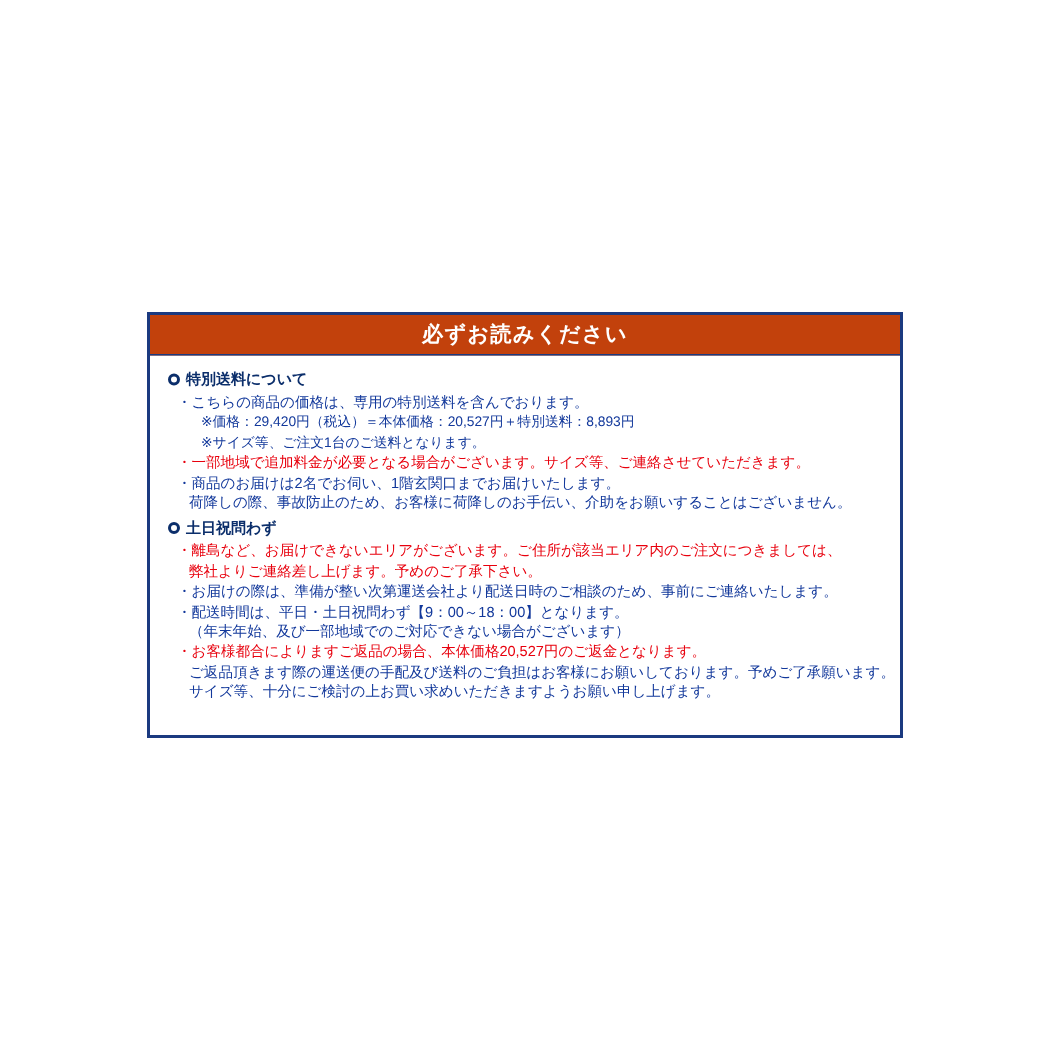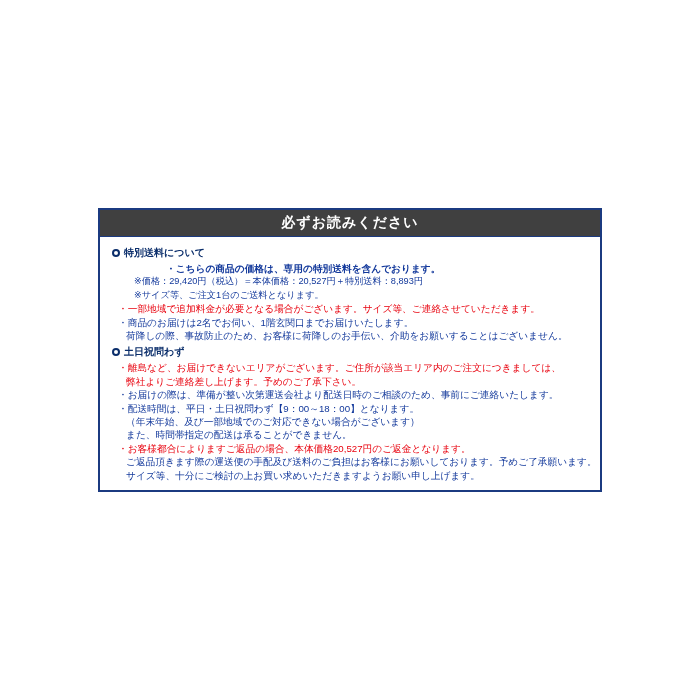--- a/index.html
+++ b/index.html
@@ -23,21 +23,21 @@
     position: absolute;
     left: 98px;
     top: 208px;
     width: 504px;
     height: 284px;
     background: #ffffff;
     border: 2px solid #1b3a80;
     box-sizing: border-box;
   }
   .notice-header {
-    background: #404040;
+    background: #c2410c;
     height: 26px;
     display: flex;
     align-items: center;
     justify-content: center;
     border-bottom: 1px solid #1b3a80;
   }
   .notice-header-text {
     color: #ffffff;
     font-weight: bold;
     font-size: 14px;
@@ -75,21 +75,21 @@
   .line {
     font-size: 9.7px;
     line-height: 13.4px;
     white-space: nowrap;
     color: #0b2e6b;
   }
   .line.blue { color: #12389b; }
   .line.red { color: #e8000d; }
   .line.indent1 { padding-left: 8px; }
   .line.indent2 { padding-left: 16px; }
-  .line.bold { font-weight: bold; margin-left: 48px; }
+  .line.bold { font-weight: normal; }
   .tiny { font-size: 9.2px; }
 </style>
 </head>
 <body>
 
 <div class="canvas">
   <div class="notice-box">
     <div class="notice-header">
       <span class="notice-header-text">必ずお読みください</span>
     </div>
@@ -114,21 +114,20 @@
         <div class="section-title">
           <span class="bullet-dot"></span>
           <span>土日祝問わず</span>
         </div>
         <div class="lines">
           <div class="line red">・離島など、お届けできないエリアがございます。ご住所が該当エリア内のご注文につきましては、</div>
           <div class="line red indent1">弊社よりご連絡差し上げます。予めのご了承下さい。</div>
           <div class="line blue">・お届けの際は、準備が整い次第運送会社より配送日時のご相談のため、事前にご連絡いたします。</div>
           <div class="line blue">・配送時間は、平日・土日祝問わず【9：00～18：00】となります。</div>
           <div class="line blue indent1">（年末年始、及び一部地域でのご対応できない場合がございます）</div>
-          <div class="line blue indent1">また、時間帯指定の配送は承ることができません。</div>
           <div class="line red">・お客様都合によりますご返品の場合、本体価格20,527円のご返金となります。</div>
           <div class="line blue indent1">ご返品頂きます際の運送便の手配及び送料のご負担はお客様にお願いしております。予めご了承願います。</div>
           <div class="line blue indent1">サイズ等、十分にご検討の上お買い求めいただきますようお願い申し上げます。</div>
         </div>
       </div>
 
     </div>
   </div>
 </div>
 

